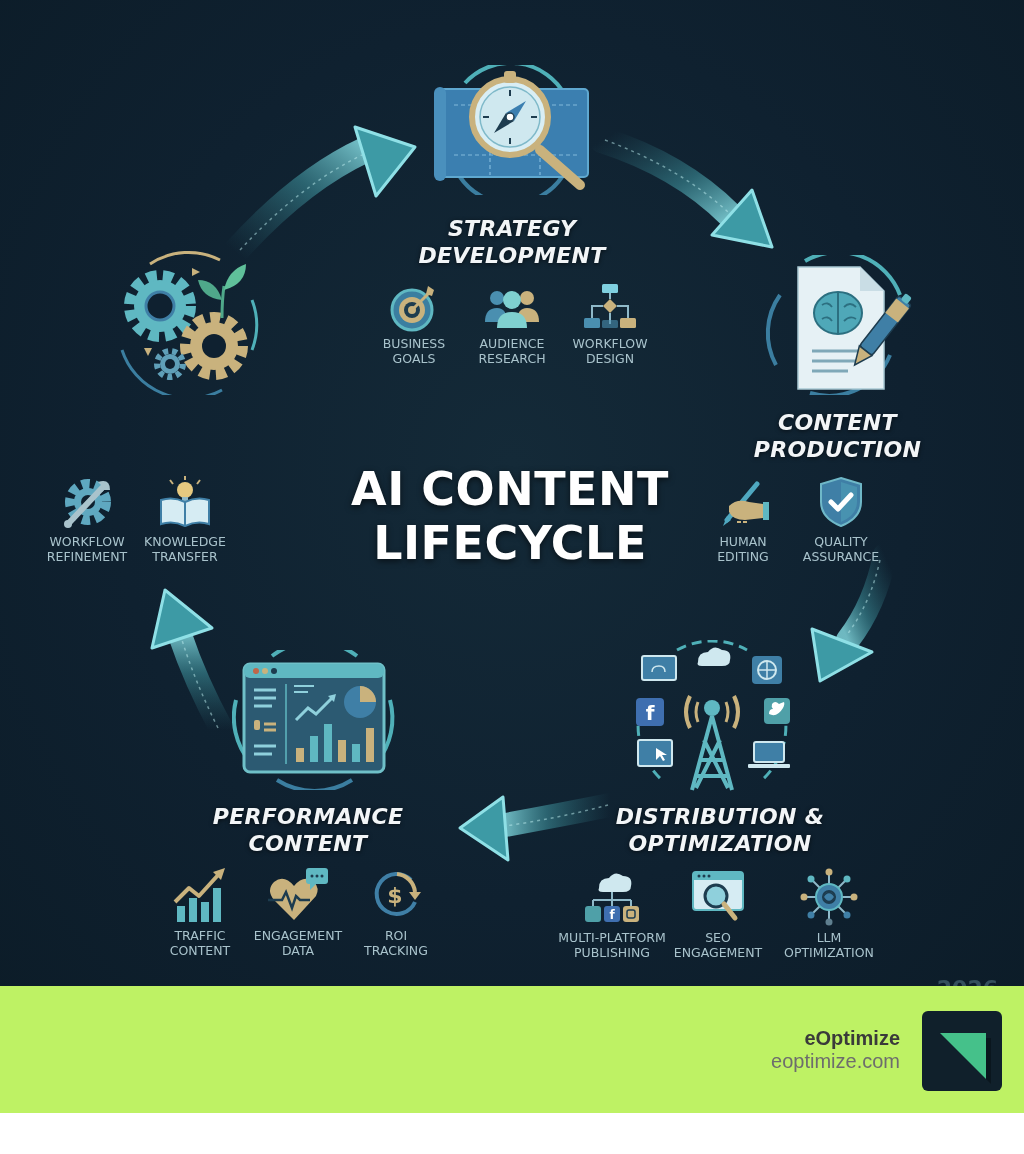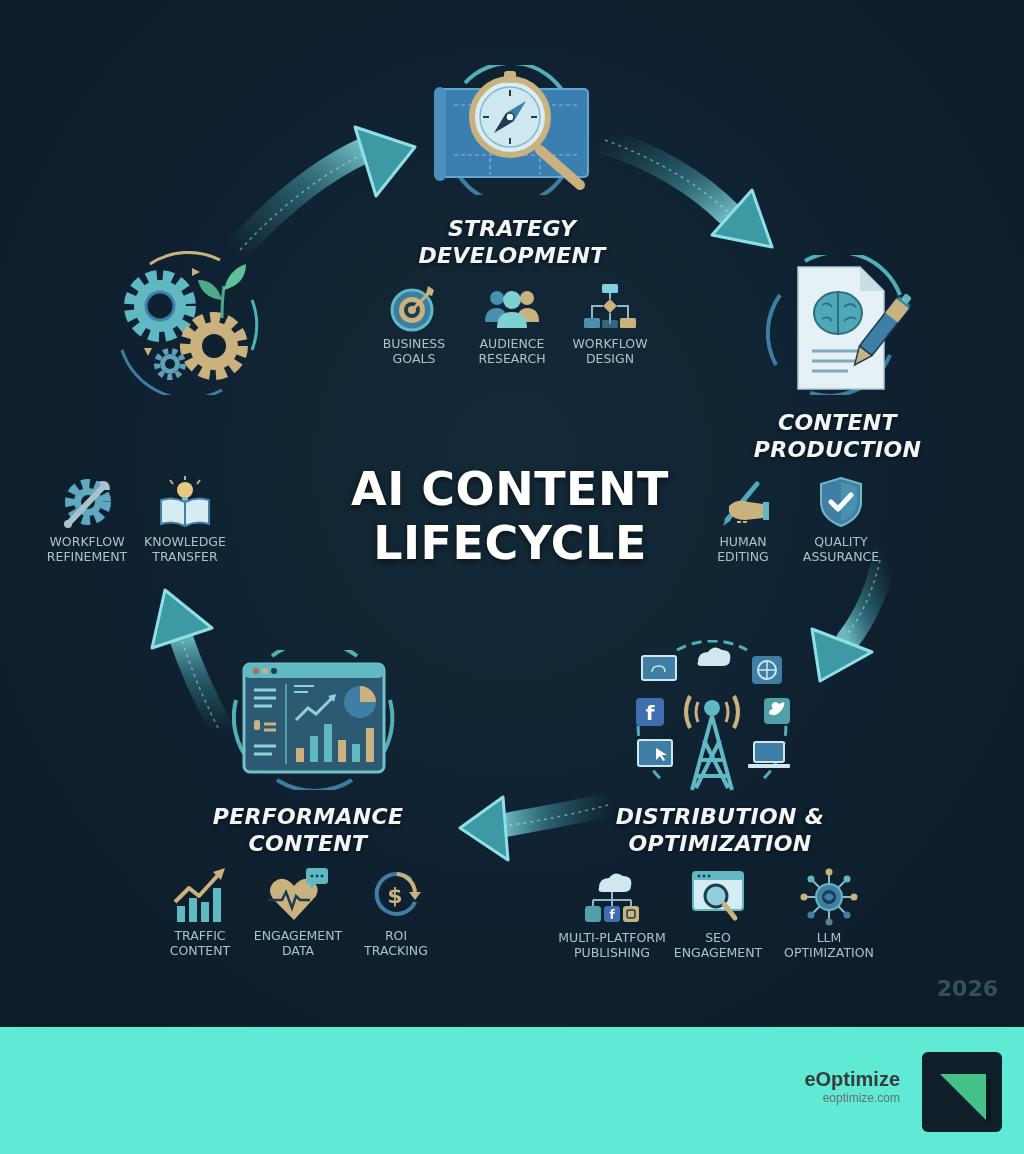--- a/index.html
+++ b/index.html
@@ -8,23 +8,23 @@
   .arrows { position: absolute; left: 0; top: 0; }
   .stage { position: absolute; text-align: center; font-style: italic; }
   .stage-title { color: #f2f5f7; font-weight: bold; font-size: 22px; line-height: 27px; letter-spacing: 0.3px; text-shadow: 0 1px 4px rgba(0,0,0,0.6); white-space: nowrap; }
   .hero { position: absolute; }
   .subs { position: absolute; display: flex; }
   .sub { width: 98px; text-align: center; display: flex; flex-direction: column; align-items: center; }
   .sub svg { display: block; margin-bottom: 4px; }
   .sub-label { color: #a9c3cc; font-size: 12.5px; line-height: 15px; font-weight: normal; white-space: nowrap; letter-spacing: 0; }
   .center-title { position: absolute; left: 260px; top: 462px; width: 500px; text-align: center; color: #ffffff; font-weight: bold; font-size: 46px; line-height: 54px; letter-spacing: 0.5px; text-shadow: 0 2px 6px rgba(0,0,0,0.6); }
   .year { position: absolute; right: 26px; top: 976px; color: #35505d; font-weight: bold; font-size: 22px; }
-  .footer { position: absolute; top: 1027px; left: 0; width: 1024px; height: 127px; background: #5eead4; }
+  .footer { position: absolute; top: 986px; left: 0; width: 1024px; height: 127px; background: #bef264; }
   .brand-name { position: absolute; right: 124px; top: 41px; color: #3a3a3a; font-weight: bold; font-size: 20px; font-family: "Liberation Sans", sans-serif; text-align: right; }
-  .brand-url { position: absolute; right: 124px; top: 64px; color: #6d6d6d; font-size: 12px; font-family: "Liberation Sans", sans-serif; text-align: left; }
+  .brand-url { position: absolute; right: 124px; top: 64px; color: #6d6d6d; font-size: 20px; font-family: "Liberation Sans", sans-serif; text-align: left; }
   .brand-logo { position: absolute; left: 922px; top: 25px; width: 80px; height: 80px; background: #10202b; border-radius: 6px; overflow: hidden; }
 </style>
 </head>
 <body>
 
 <div class="canvas">
 
   <svg class="arrows" width="1024" height="1027">
     <defs>
       <linearGradient id="ag1" x1="0" y1="1" x2="1" y2="0">

